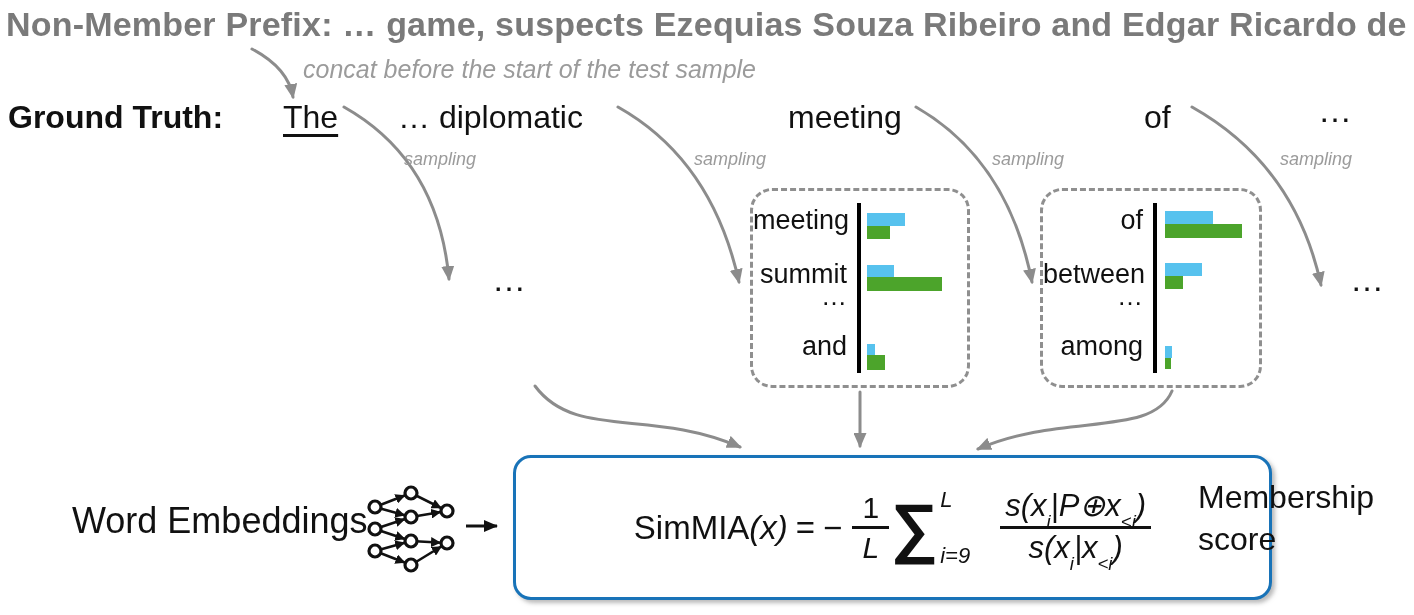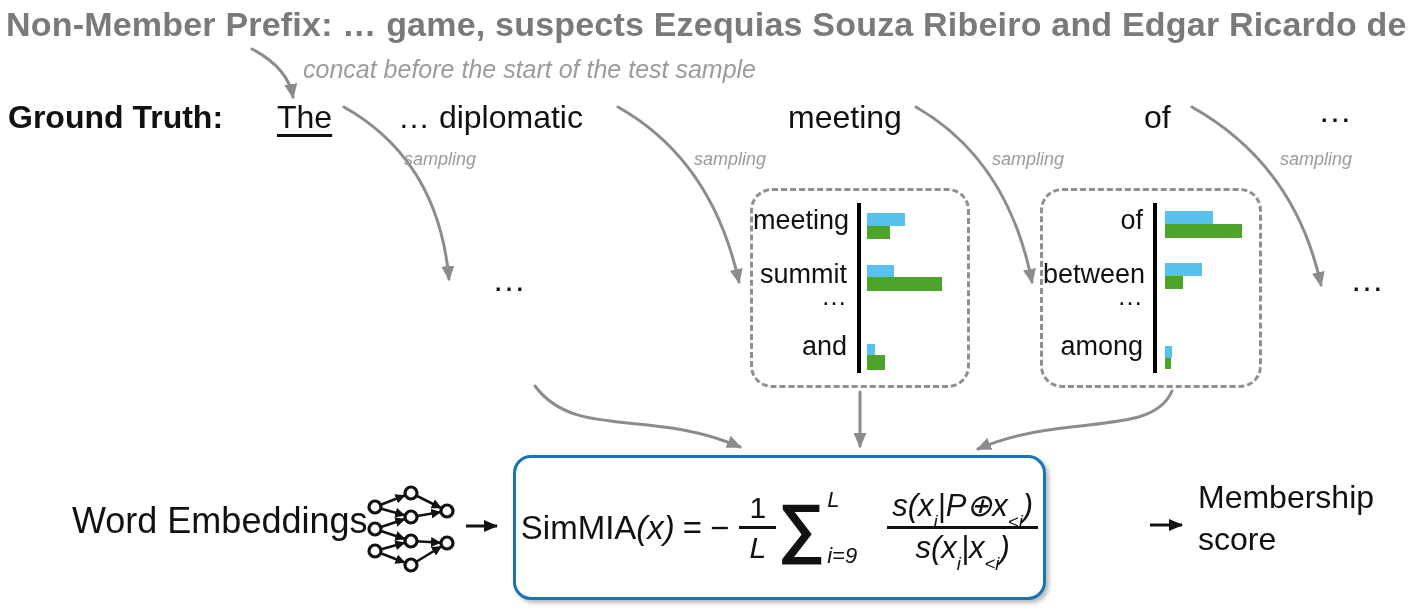--- a/index.html
+++ b/index.html
@@ -13,21 +13,21 @@
   .overlay{position:absolute;left:0;top:0;pointer-events:none;}
   .garrow{fill:none;stroke:var(--arrow_gray);stroke-width:3;stroke-linecap:round;}
   .barrow{fill:none;stroke:var(--black);stroke-width:3;stroke-linecap:butt;}
   .mg{fill:var(--arrow_gray);} .mb{fill:var(--black);}
 
   #prefix-line{left:6px;top:7px;font-weight:bold;font-size:34px;color:var(--text_gray);letter-spacing:.2px;}
   #concat-note{left:303px;top:57px;font-style:italic;font-size:25px;color:var(--italic_gray);}
 
   .gt{font-size:32px;}
   #gt-label{left:8px;top:101px;font-weight:bold;text-align:right;}
-  #gt-the{left:277px;top:101px;text-decoration:underline;text-decoration-thickness:3px;text-underline-offset:6px;}
+  #gt-the{left:283px;top:101px;text-decoration:underline;text-decoration-thickness:3px;text-underline-offset:6px;}
   #gt-t1{left:398px;top:101px;}
   #gt-t2{left:788px;top:101px;}
   #gt-t3{left:1144px;top:101px;}
   #gt-t4{left:1318px;top:93px;font-size:34px;}
 
   .sampling{font-style:italic;font-size:18px;color:var(--italic_gray);}
   #s1{left:404px;top:150px;} #s2{left:694px;top:150px;}
   #s3{left:992px;top:150px;} #s4{left:1280px;top:150px;}
 
   .mid-ell{font-size:34px;letter-spacing:3px;}
@@ -37,21 +37,21 @@
   #box1{left:750px;width:220px;} #box2{left:1040px;width:222px;}
   .axis{position:absolute;top:12px;bottom:12px;width:4px;background:#000;}
   #box1 .axis{left:104px;} #box2 .axis{left:110px;}
   .tok-label,.tok-ell{position:absolute;left:0;text-align:right;font-size:27px;line-height:1;white-space:nowrap;}
   #box1 .tok-label,#box1 .tok-ell{width:94px;} #box2 .tok-label,#box2 .tok-ell{width:100px;}
   .tok-ell{font-size:26px;}
   .bar{position:absolute;height:13px;}
   #box1 .bar{left:114px;} #box2 .bar{left:122px;}
   .bar.cyan{background:var(--cyan);} .bar.green{background:var(--green);}
 
-  #formula-box{left:513px;top:455px;width:533px;height:145px;border:3.5px solid var(--blue_border);
+  #formula-box{left:513px;top:455px;width:759px;height:145px;border:3.5px solid var(--blue_border);
       border-radius:18px;box-sizing:border-box;background:#fff;display:flex;align-items:center;
       justify-content:center;box-shadow:3px 3px 4px rgba(130,130,130,.55);}
   .fml{display:flex;align-items:center;font-size:33px;}
   .it{font-style:italic;}
   .fml sub{font-size:0.6em;font-style:italic;line-height:0;position:relative;top:0.25em;}
   .frac{display:inline-flex;flex-direction:column;align-items:center;line-height:1.05;}
   .frac .num{border-bottom:3px solid var(--black);padding:0 5px 3px 5px;}
   .frac .den{padding-top:3px;}
   #frac-L{font-size:30px;margin:0 2px 0 10px;}
   #frac-L .num{padding:0 10px 3px 10px;}

